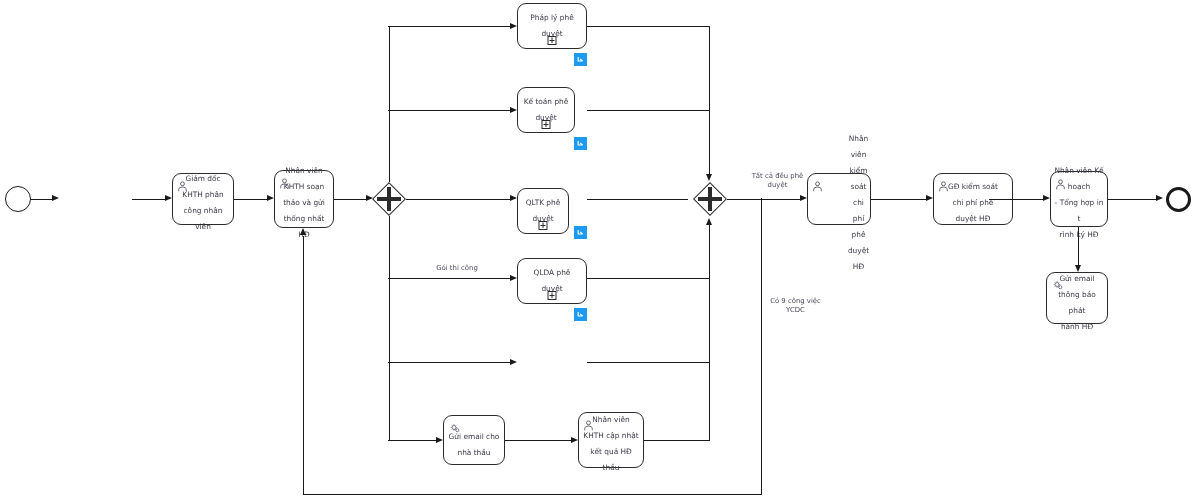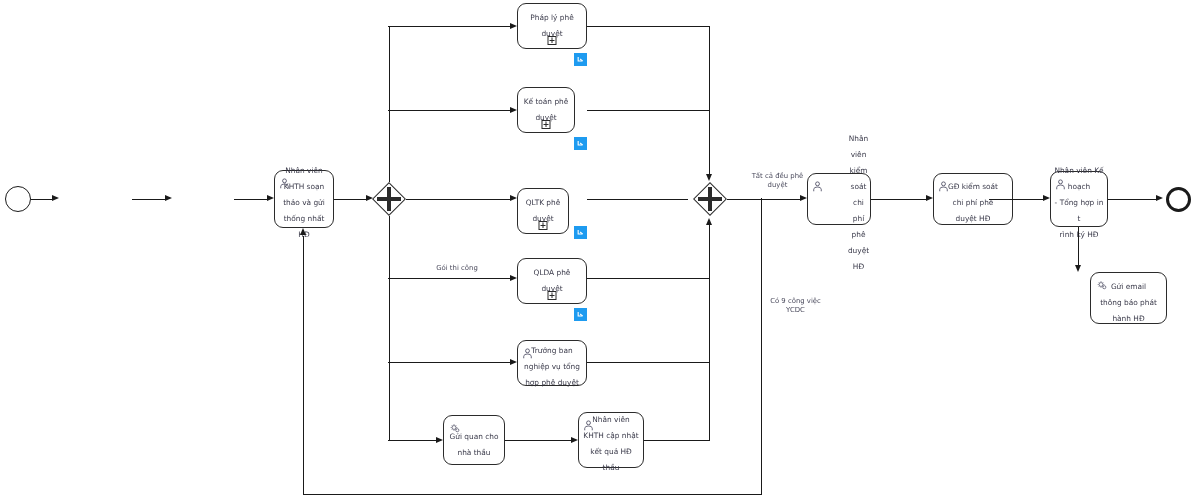--- a/index.html
+++ b/index.html
@@ -63,20 +63,33 @@
 <div id="canvas">
 
   <div class="event start" style="left:5px;top:186px;width:26px;height:26px;"></div>
   <div class="ln lh" style="left:31px;top:198.5px;width:22px;"></div>
   <div class="arw r" style="left:52px;top:195.2px;"></div>
 
 
   <div class="ln lh" style="left:132px;top:198.5px;width:34px;"></div>
   <div class="arw r" style="left:165px;top:195.2px;"></div>
 
+  <div class="task has-user" style="left:172px;top:173px;width:62px;height:52px;">
+    <span class="ico-user">
+      <svg viewBox="0 0 12 12" width="11" height="11">
+          <g fill="none" stroke="#55556a" stroke-width="1">
+            <circle cx="6" cy="3.1" r="2.1"></circle>
+            <path d="M1.9 11.2v-2.1c0-1.5 1.8-2.5 4.1-2.5s4.1 1 4.1 2.5v2.1"></path>
+          </g>
+        </svg>
+    </span>
+    <span class="tlabel">Giám đốc
+KHTH phân
+công nhân viên</span>
+  </div>
 
   <div class="ln lh" style="left:234px;top:198.5px;width:34px;"></div>
   <div class="arw r" style="left:267px;top:195.2px;"></div>
 
   <div class="task has-user" style="left:274px;top:170px;width:60px;height:58px;">
     <span class="ico-user">
       <svg viewBox="0 0 12 12" width="11" height="11">
           <g fill="none" stroke="#55556a" stroke-width="1">
             <circle cx="6" cy="3.1" r="2.1"></circle>
             <path d="M1.9 11.2v-2.1c0-1.5 1.8-2.5 4.1-2.5s4.1 1 4.1 2.5v2.1"></path>
@@ -160,47 +173,34 @@
     <svg viewBox="0 0 10 10" width="9" height="9">
         <g stroke="#fff" fill="none" stroke-width="1.2">
           <path d="M2.4 2.2v4.4h4.4"></path>
           <path d="M4.6 4.4l2.9 2.4"></path>
         </g>
       </svg>
   </div>
 
   <div class="ln lh" style="left:388px;top:362px;width:124px;"></div>
   <div class="arw r" style="left:510px;top:358.7px;"></div>
-  <div class="task has-user" style="left:517px;top:340px;width:70px;height:46px;">
-    <span class="ico-user">
-      <svg viewBox="0 0 12 12" width="11" height="11">
-          <g fill="none" stroke="#55556a" stroke-width="1">
-            <circle cx="6" cy="3.1" r="2.1"></circle>
-            <path d="M1.9 11.2v-2.1c0-1.5 1.8-2.5 4.1-2.5s4.1 1 4.1 2.5v2.1"></path>
-          </g>
-        </svg>
-    </span>
-    <span class="tlabel">Trưởng ban
-nghiệp vụ tổng
-hợp phê duyệt</span>
-  </div>
 
   <div class="ln lh" style="left:388px;top:440px;width:50px;"></div>
   <div class="arw r" style="left:436px;top:436.7px;"></div>
   <div class="task has-gear" style="left:443px;top:415px;width:62px;height:50px;">
     <span class="ico-gear">
       <svg viewBox="0 0 16 16" width="13" height="12">
           <g fill="none" stroke="#55556a" stroke-width="1">
             <circle cx="6" cy="6" r="2.6"></circle>
             <circle cx="10.4" cy="9.6" r="2.1"></circle>
             <path d="M6 1.6v1.2M6 9.2v1.2M1.6 6h1.2M9.2 6h1.2M2.9 2.9l.9.9M8.2 8.2l.9.9M9.1 2.9l-.9.9M3.8 8.2l-.9.9"></path>
           </g>
         </svg>
     </span>
-    <span class="tlabel">Gửi quan cho
+    <span class="tlabel">Gửi email cho
 nhà thầu</span>
   </div>
   <div class="ln lh" style="left:505px;top:440px;width:68px;"></div>
   <div class="arw r" style="left:571px;top:436.7px;"></div>
   <div class="task has-user" style="left:578px;top:412px;width:66px;height:56px;">
     <span class="ico-user">
       <svg viewBox="0 0 12 12" width="11" height="11">
           <g fill="none" stroke="#55556a" stroke-width="1">
             <circle cx="6" cy="3.1" r="2.1"></circle>
             <path d="M1.9 11.2v-2.1c0-1.5 1.8-2.5 4.1-2.5s4.1 1 4.1 2.5v2.1"></path>
@@ -283,21 +283,21 @@
 - Tổng hợp in t
 rình ký HĐ</span>
   </div>
 
   <div class="ln lh" style="left:1108px;top:198.5px;width:50px;"></div>
   <div class="arw r" style="left:1156px;top:195.2px;"></div>
   <div class="event end" style="left:1166px;top:187px;width:25px;height:25px;"></div>
 
   <div class="ln lv" style="left:1078px;top:227px;height:40px;"></div>
   <div class="arw d" style="left:1075px;top:265px;"></div>
-  <div class="task has-gear" style="left:1046px;top:272px;width:77px;height:52px;margin-left:44px;">
+  <div class="task has-gear" style="left:1046px;top:272px;width:62px;height:52px;">
     <span class="ico-gear">
       <svg viewBox="0 0 16 16" width="13" height="12">
           <g fill="none" stroke="#55556a" stroke-width="1">
             <circle cx="6" cy="6" r="2.6"></circle>
             <circle cx="10.4" cy="9.6" r="2.1"></circle>
             <path d="M6 1.6v1.2M6 9.2v1.2M1.6 6h1.2M9.2 6h1.2M2.9 2.9l.9.9M8.2 8.2l.9.9M9.1 2.9l-.9.9M3.8 8.2l-.9.9"></path>
           </g>
         </svg>
     </span>
     <span class="tlabel">Gửi email

